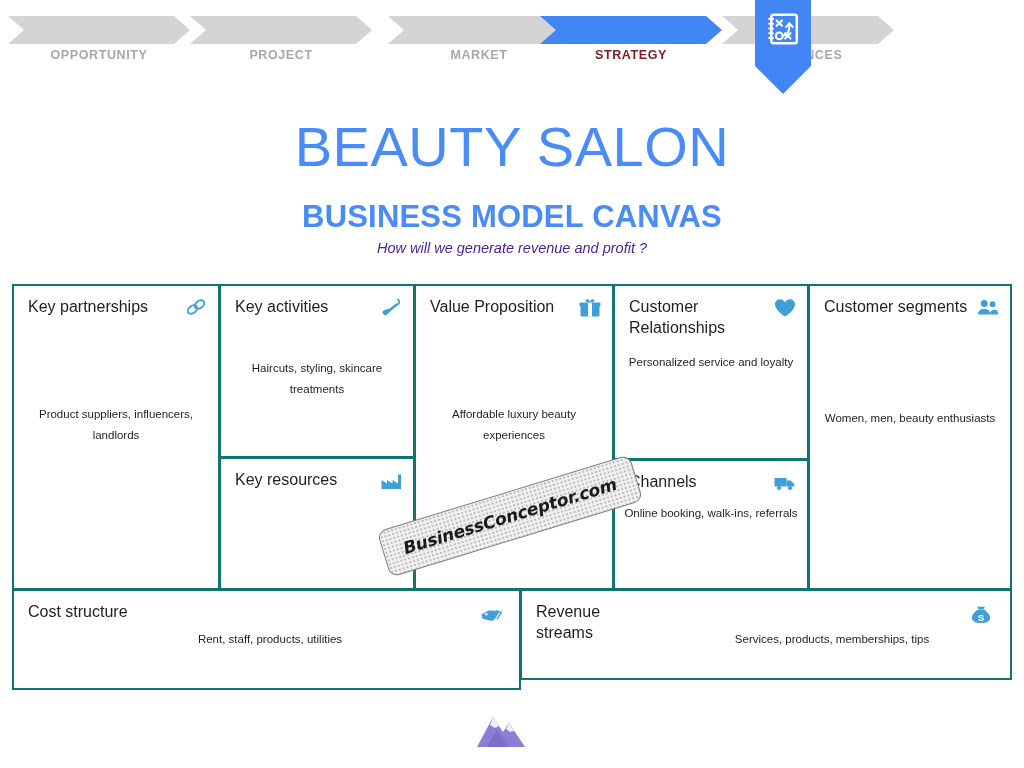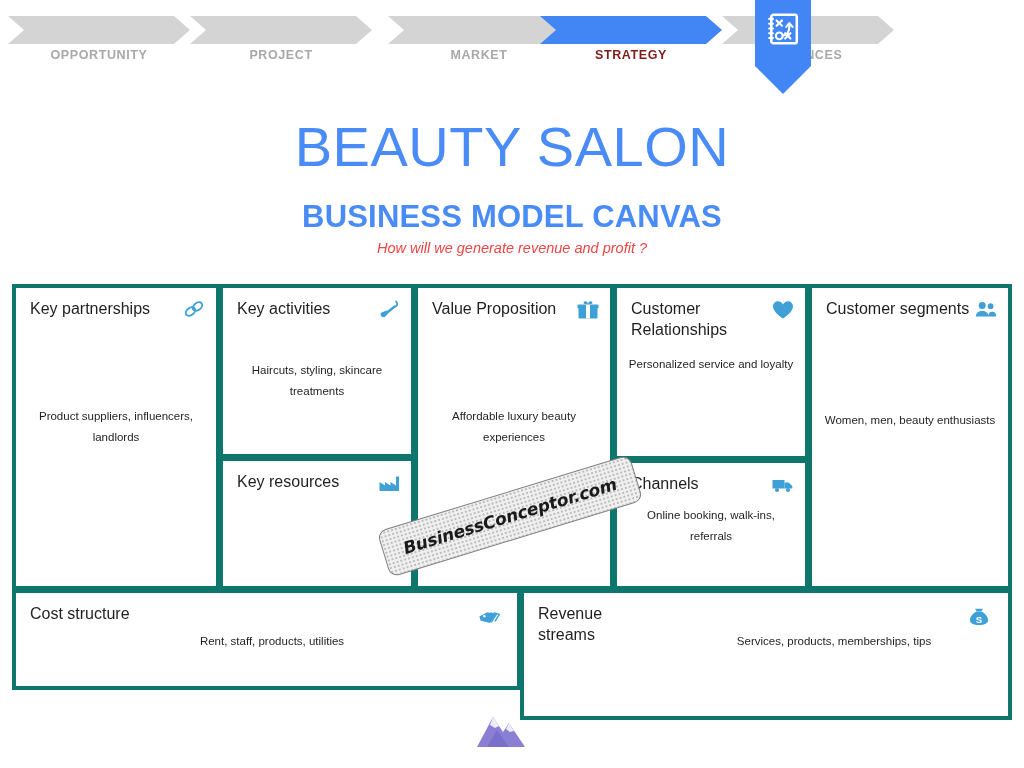--- a/index.html
+++ b/index.html
@@ -96,35 +96,35 @@
     margin-top: 22px;
     font-size: 31px;
     font-weight: bold;
     color: #4a8cf7;
     letter-spacing: 0.2px;
   }
   #doc-question {
     margin-top: 5px;
     font-size: 14.5px;
     font-style: italic;
-    color: #ef4444;
+    color: #4c1d95;
   }
 
   
   #canvas {
     position: absolute;
     left: 12px;
     top: 284px;
     width: 1000px;
     height: 406px;
   }
   .cell {
     position: absolute;
     box-sizing: border-box;
-    border: 4px solid #0f766e;
+    border: 2px solid #0f766e;
     background: #fff;
     overflow: hidden;
   }
   .cell-title {
     position: absolute;
     left: 14px;
     top: 10px;
     font-size: 16px;
     color: #1f1f1f;
     line-height: 1.32;
@@ -347,21 +347,21 @@
     <div class="cell-title">Cost structure</div>
     <svg class="cell-icon" viewBox="0 0 24 24" style="width:26px;height:26px;right:14px;top:12px;">
       <path d="M2.2 10.5 L9.5 6.6 L17.5 8.8 L12.2 16.5 L3.4 14.6 Z" fill="#3fa0d8"></path>
       <path d="M12 7.4 L17.6 8.9 L13.2 15.8" fill="none" stroke="#3fa0d8" stroke-width="1.4"></path>
       <path d="M15.4 7.2 L20.6 8.6 L16.6 15.1" fill="none" stroke="#3fa0d8" stroke-width="1.3"></path>
       <circle cx="6.8" cy="10.4" r="1.1" fill="#ffffff"></circle>
     </svg>
     <div class="cell-body" style="top:38px; left:26px; right:auto; width:460px;">Rent, staff, products, utilities</div>
   </div>
 
-  <div class="cell" style="left:508px; top:305px; width:492px; height:131px;">
+  <div class="cell" style="left:508px; top:305px; width:492px; height:91px;">
     <div class="cell-title" style="max-width:110px;">Revenue streams</div>
     <svg class="cell-icon" viewBox="0 0 24 24" style="width:26px;height:26px;right:16px;top:10px;">
       <path d="M8.2 5.2 h7.6 c0 0 -1.4 1.6 -1.4 2.4 h-4.8 c0 -0.8 -1.4 -2.4 -1.4 -2.4 Z" fill="#3fa0d8"></path>
       <path d="M9.6 7.8 h4.8 c3.4 1.6 6 5 6 8.2 c0 2.8 -3.2 4.4 -8.4 4.4 s-8.4 -1.6 -8.4 -4.4 c0 -3.2 2.6 -6.6 6 -8.2 Z" fill="#3fa0d8"></path>
       <text x="12" y="18" font-family="Liberation Sans, sans-serif" font-size="9" font-weight="bold" fill="#ffffff" text-anchor="middle">S</text>
     </svg>
     <div class="cell-body" style="top:38px; left:110px; right:auto; width:400px;">Services, products, memberships, tips</div>
   </div>
 </div>
 

